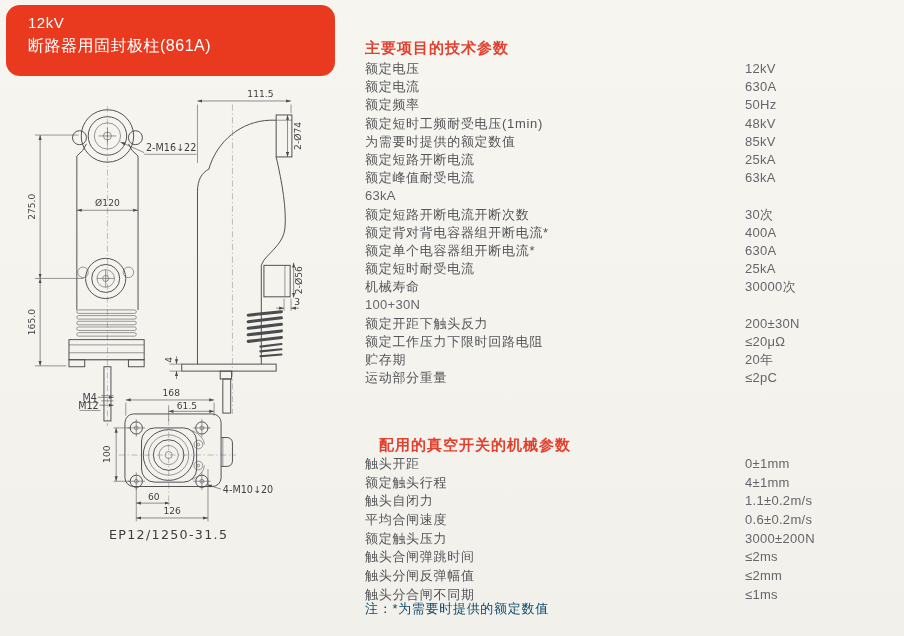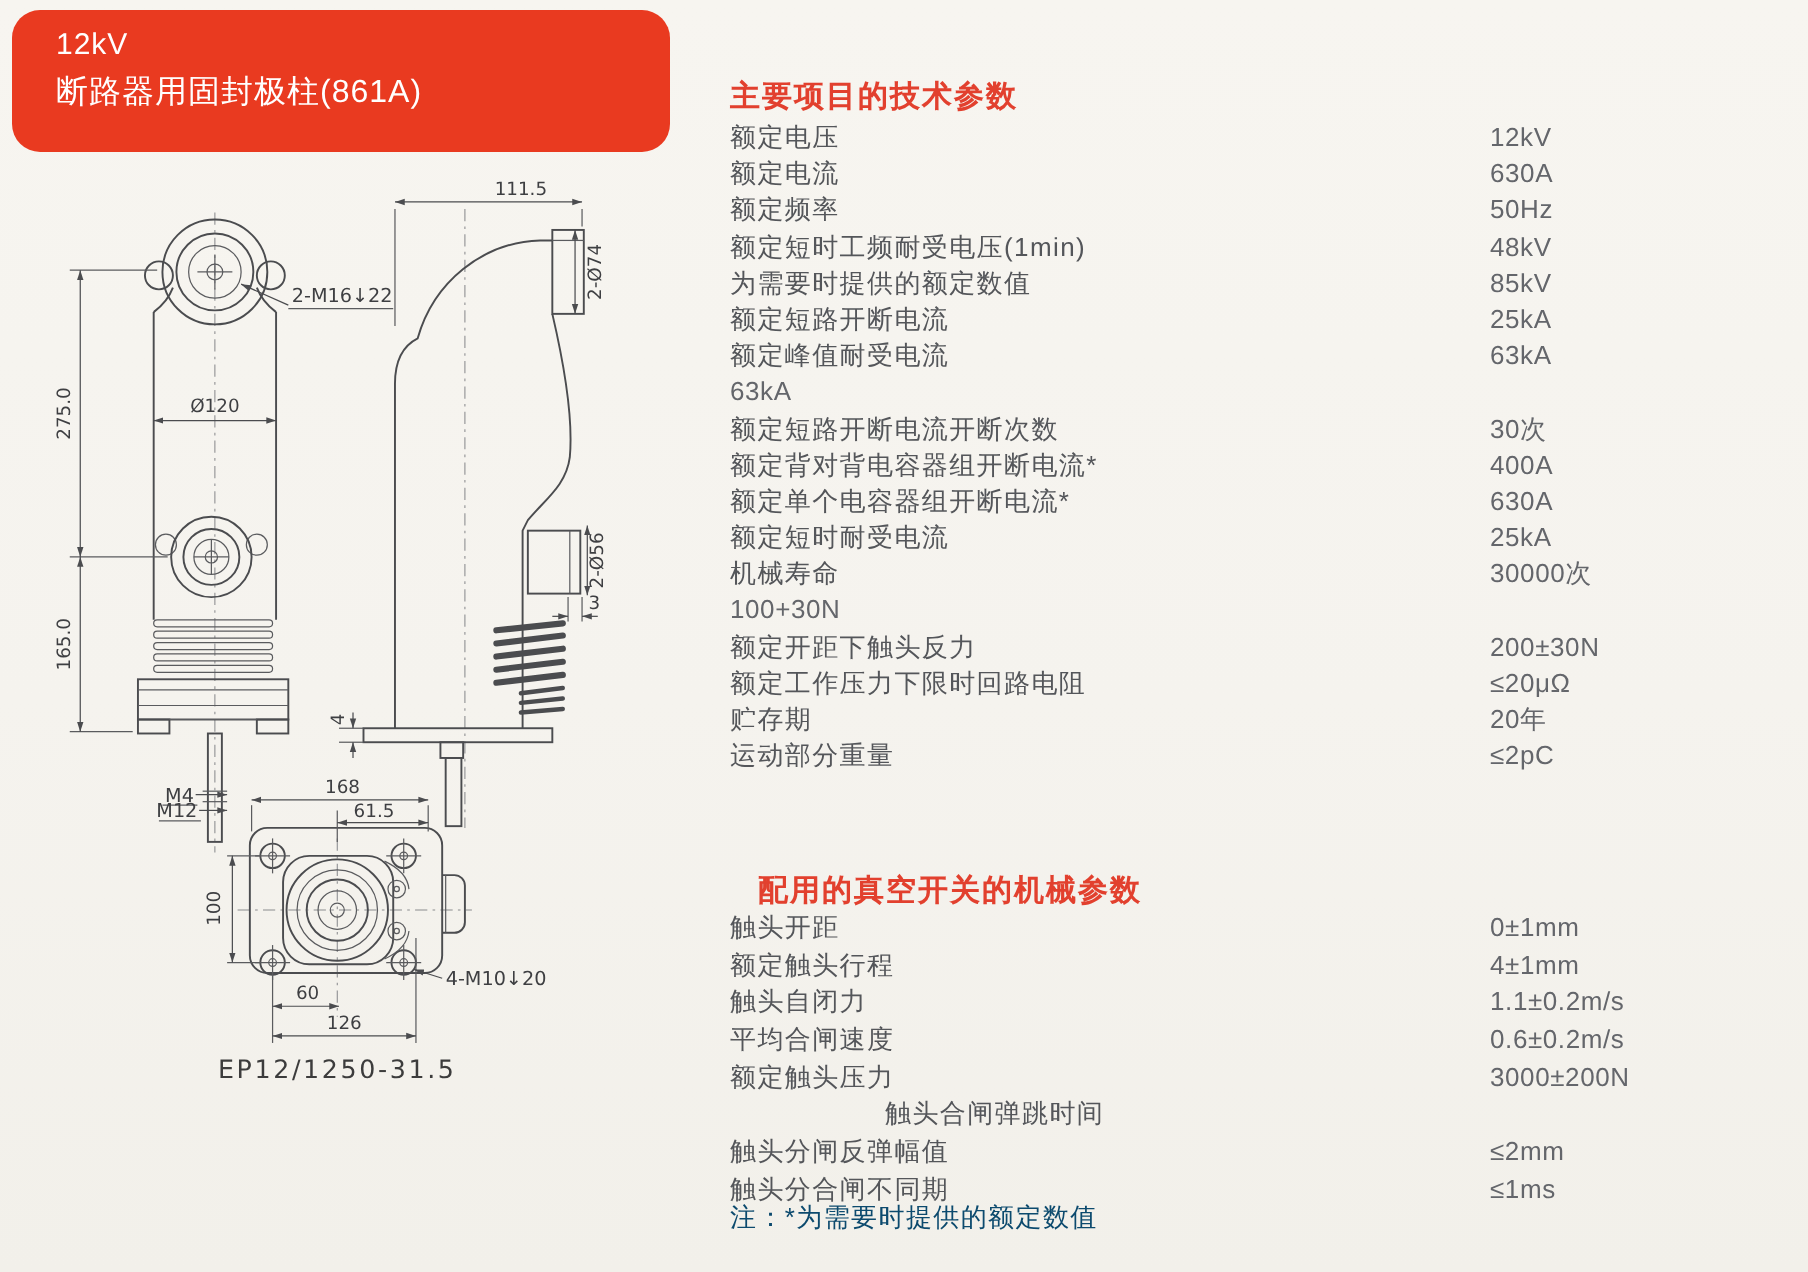--- a/index.html
+++ b/index.html
@@ -166,20 +166,21 @@
     <span class="val">0.6±0.2m/s</span>
   </div>
 
   <div class="row">
     <span class="lbl">额定触头压力</span>
     <span class="val">3000±200N</span>
   </div>
 
   <div class="row">
     <span class="lbl">触头合闸弹跳时间</span>
+    <span class="val">≤2ms</span>
   </div>
 
   <div class="row">
     <span class="lbl">触头分闸反弹幅值</span>
     <span class="val">≤2mm</span>
   </div>
 
   <div class="row">
     <span class="lbl">触头分合闸不同期</span>
     <span class="val">≤1ms</span>

